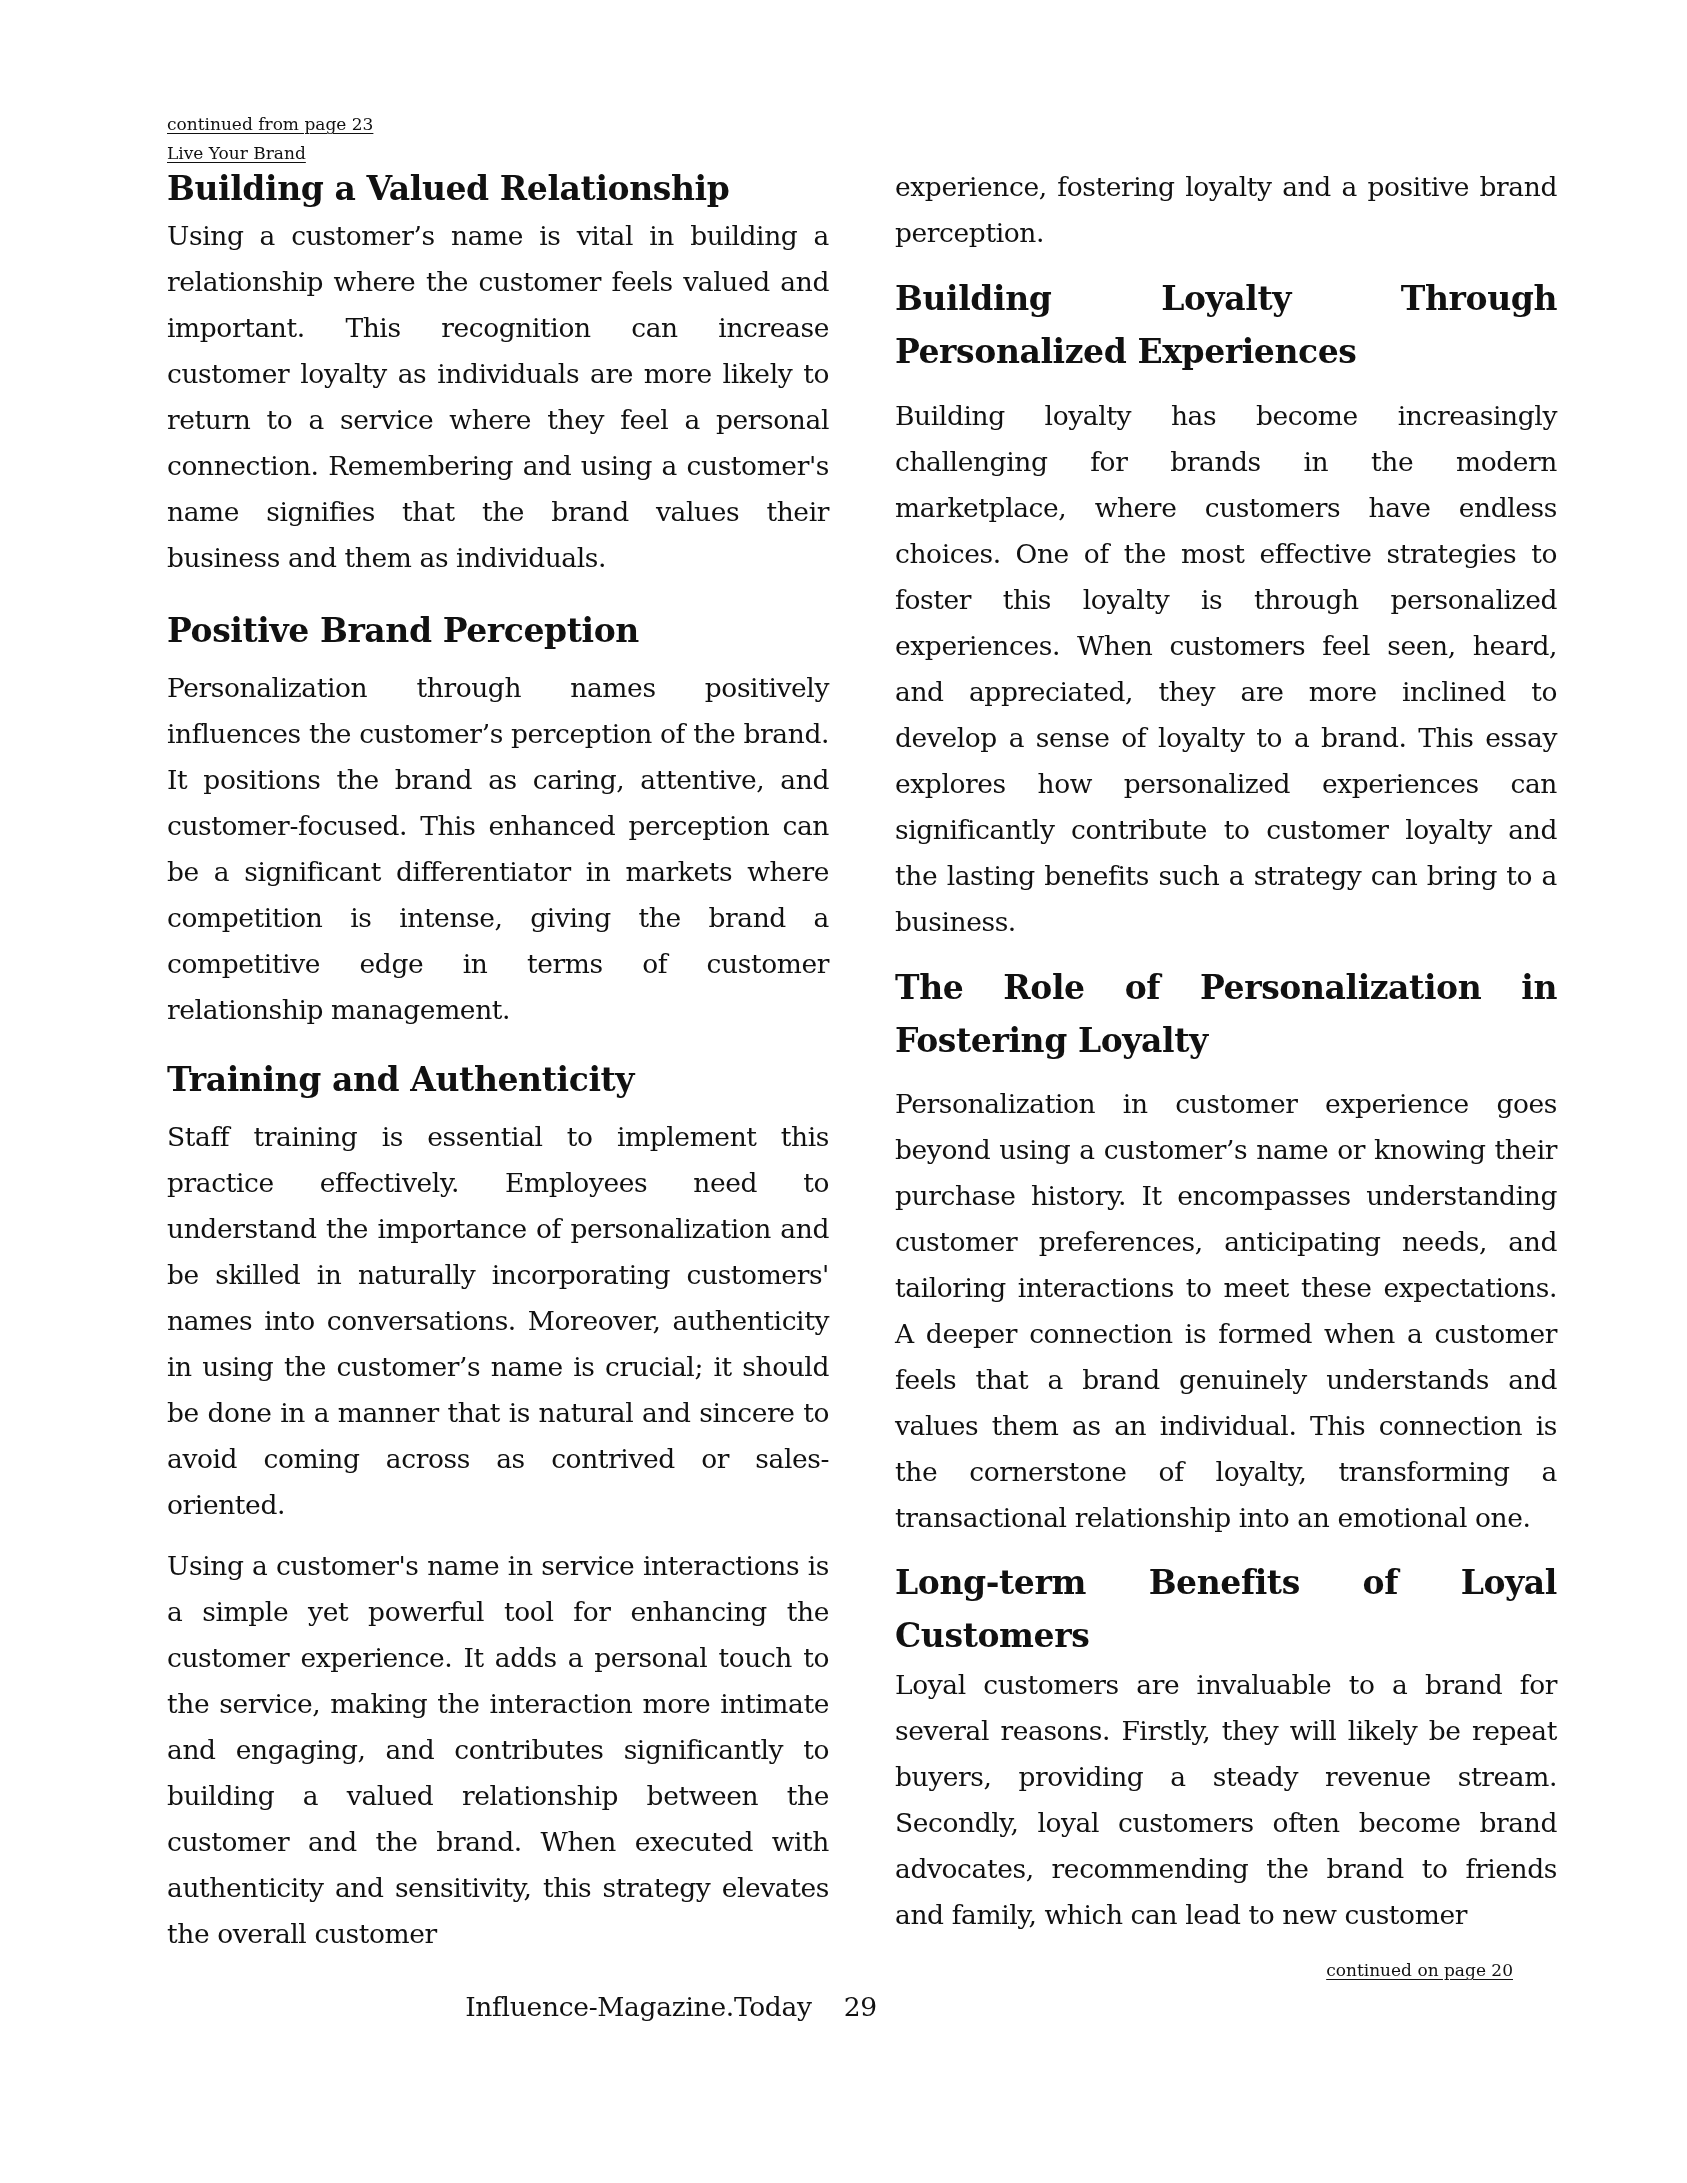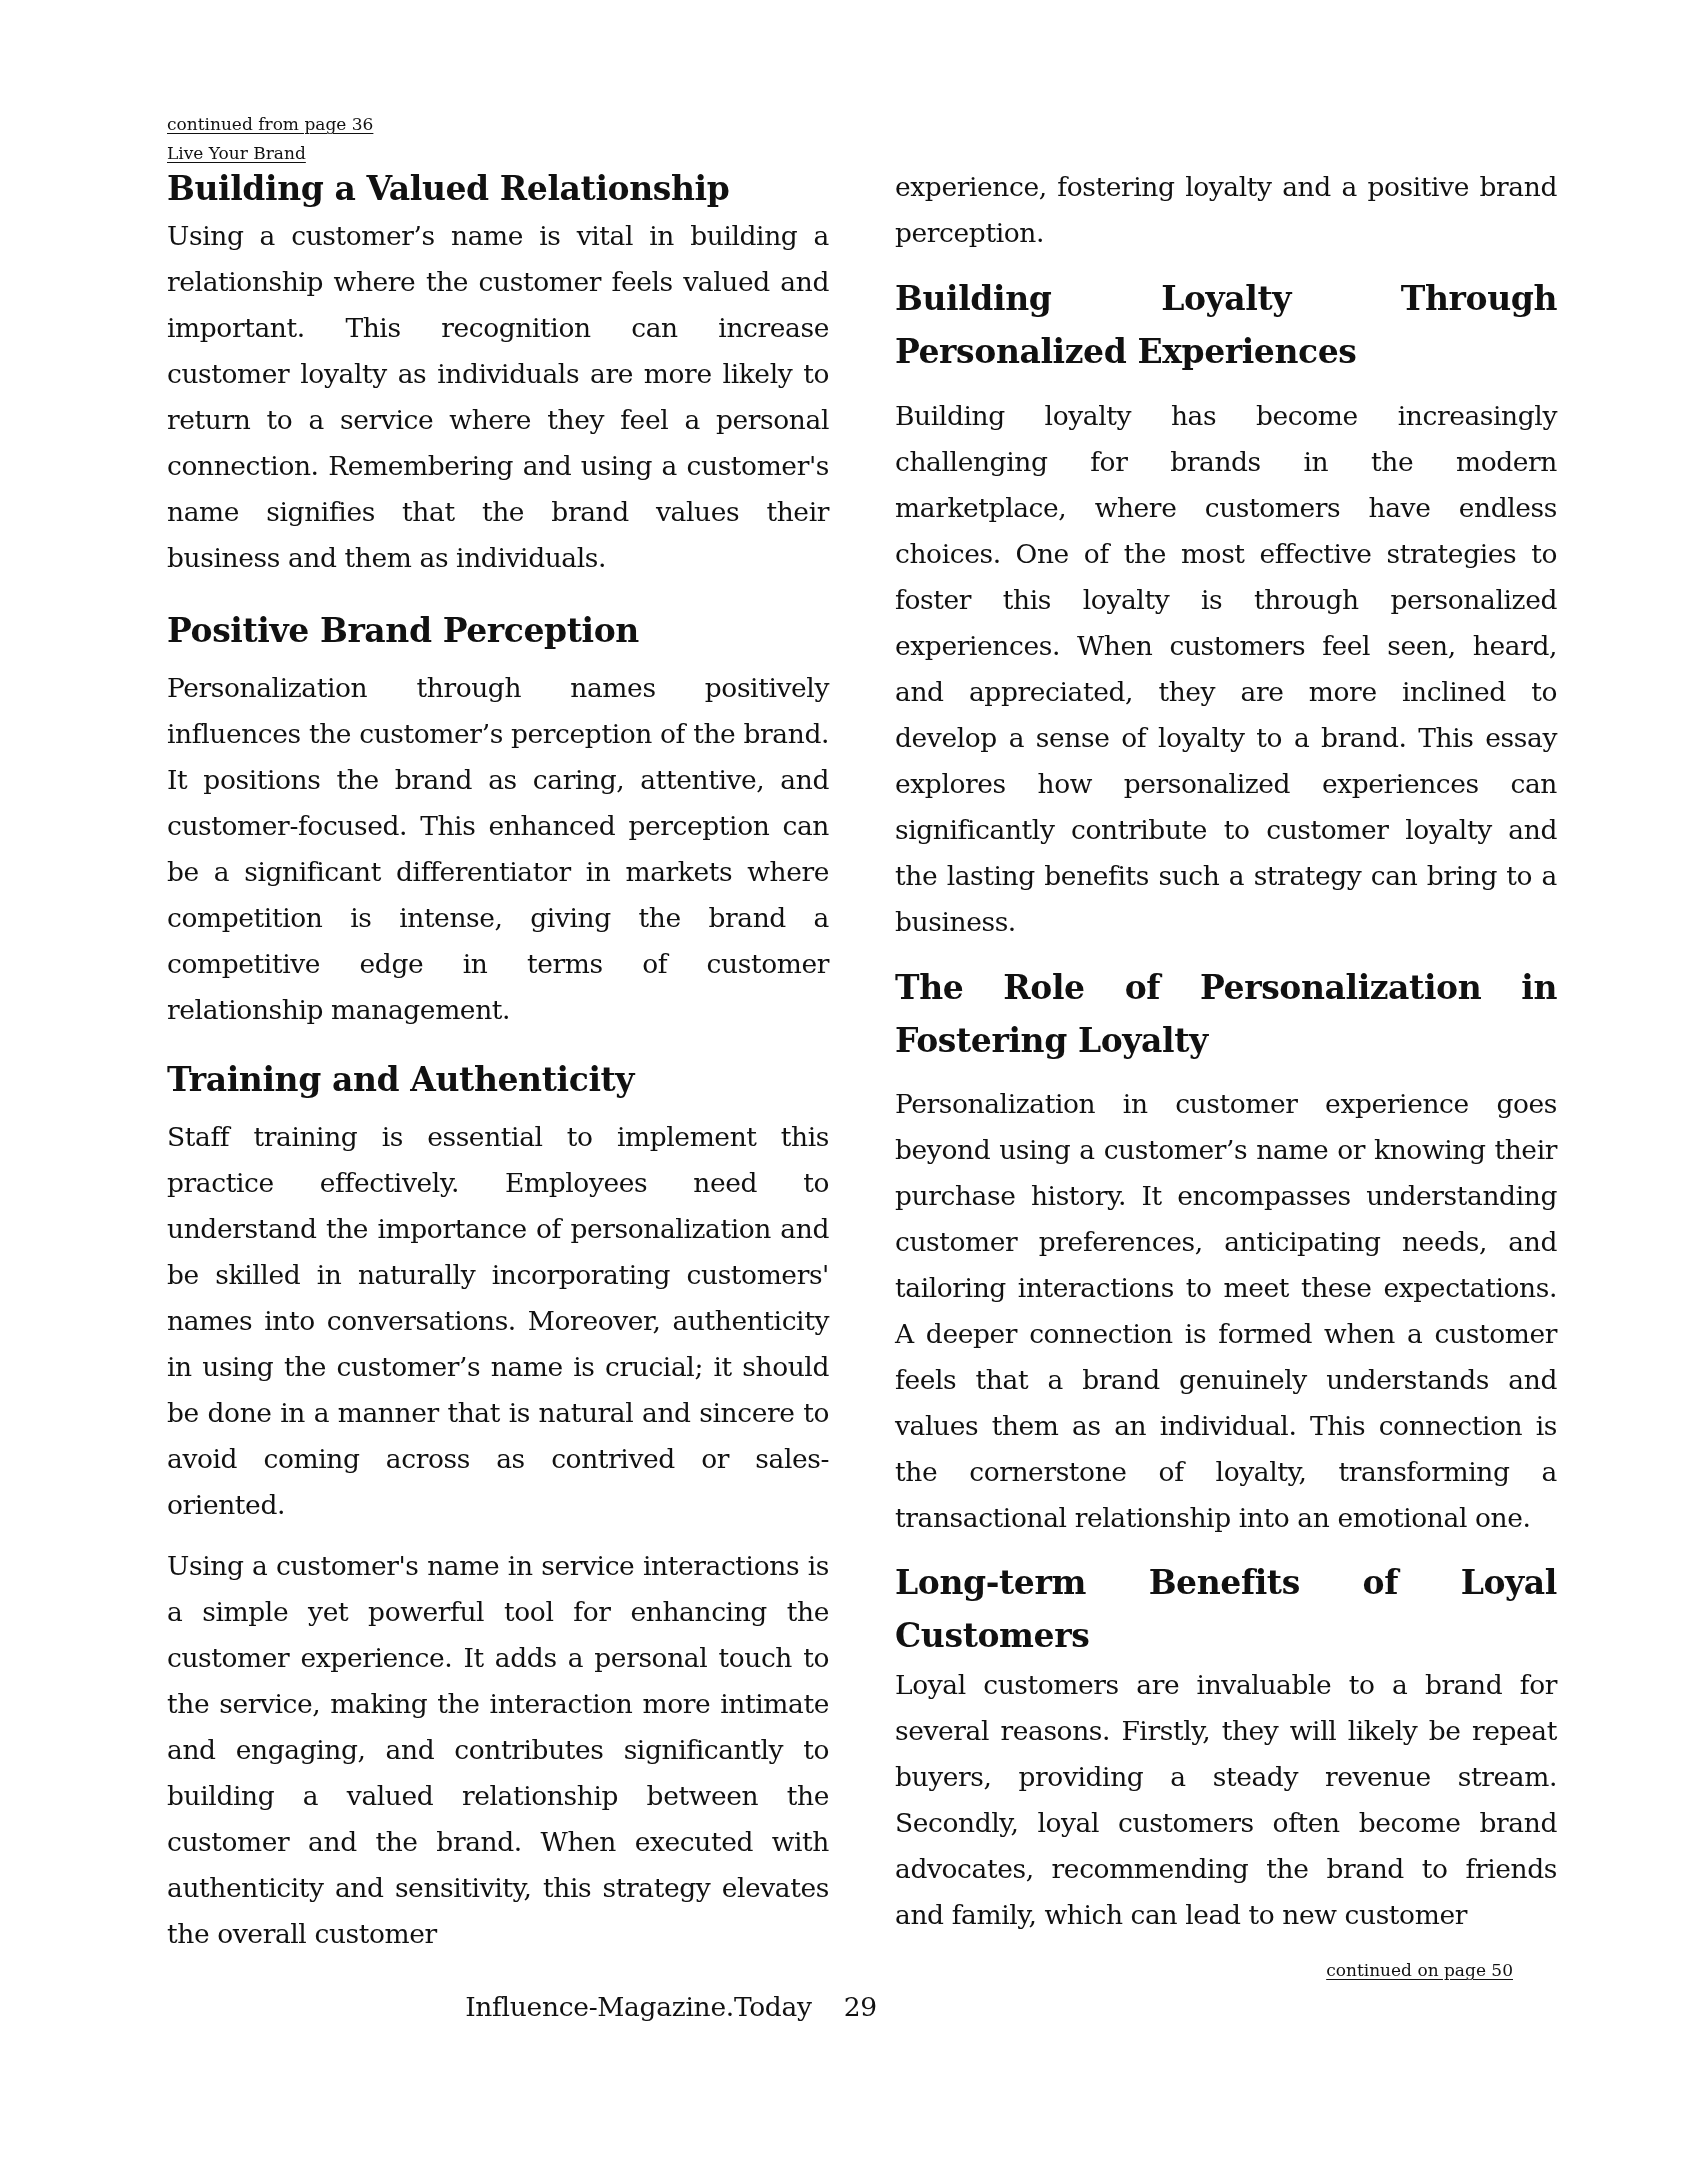--- a/index.html
+++ b/index.html
@@ -72,21 +72,21 @@
       text-align: center;
       font-size: 26.5px;
       letter-spacing: -0.3px;
     }
     .footer .site { margin-right: 32px; }
   </style>
 </head>
 <body>
 
 <div class="page-top">
-  <a>continued from page 36</a>
+  <a>continued from page 23</a>
   <a>Live Your Brand</a>
 </div>
 
 <div class="col col-left">
   <h2 class="first">Building a Valued Relationship</h2>
   <p>Using a customer’s name is vital in building a relationship where the customer feels valued and important. This recognition can increase customer loyalty as individuals are more likely to return to a service where they feel a personal connection. Remembering and using a customer's name signifies that the brand values their business and them as individuals.</p>
 
   <h2 class="second">Positive Brand Perception</h2>
   <p>Personalization through names positively influences the customer’s perception of the brand. It positions the brand as caring, attentive, and customer-focused. This enhanced perception can be a significant differentiator in markets where competition is intense, giving the brand a competitive edge in terms of customer relationship management.</p>
 
@@ -101,18 +101,18 @@
   <h2 class="sec">Building Loyalty Through Personalized Experiences</h2>
   <p>Building loyalty has become increasingly challenging for brands in the modern marketplace, where customers have endless choices. One of the most effective strategies to foster this loyalty is through personalized experiences. When customers feel seen, heard, and appreciated, they are more inclined to develop a sense of loyalty to a brand. This essay explores how personalized experiences can significantly contribute to customer loyalty and the lasting benefits such a strategy can bring to a business.</p>
 
   <h2 class="sec">The Role of Personalization in Fostering Loyalty</h2>
   <p>Personalization in customer experience goes beyond using a customer’s name or knowing their purchase history. It encompasses understanding customer preferences, anticipating needs, and tailoring interactions to meet these expectations. A deeper connection is formed when a customer feels that a brand genuinely understands and values them as an individual. This connection is the cornerstone of loyalty, transforming a transactional relationship into an emotional one.</p>
 
   <h2 class="tight">Long-term Benefits of Loyal Customers</h2>
   <p>Loyal customers are invaluable to a brand for several reasons. Firstly, they will likely be repeat buyers, providing a steady revenue stream. Secondly, loyal customers often become brand advocates, recommending the brand to friends and family, which can lead to new customer</p>
 </div>
 
-<a class="continued-on">continued on page 50</a>
+<a class="continued-on">continued on page 20</a>
 
 <div class="footer">
   <span class="site">Influence-Magazine.Today</span><span>29</span>
 </div>
 
 
 </body></html>

